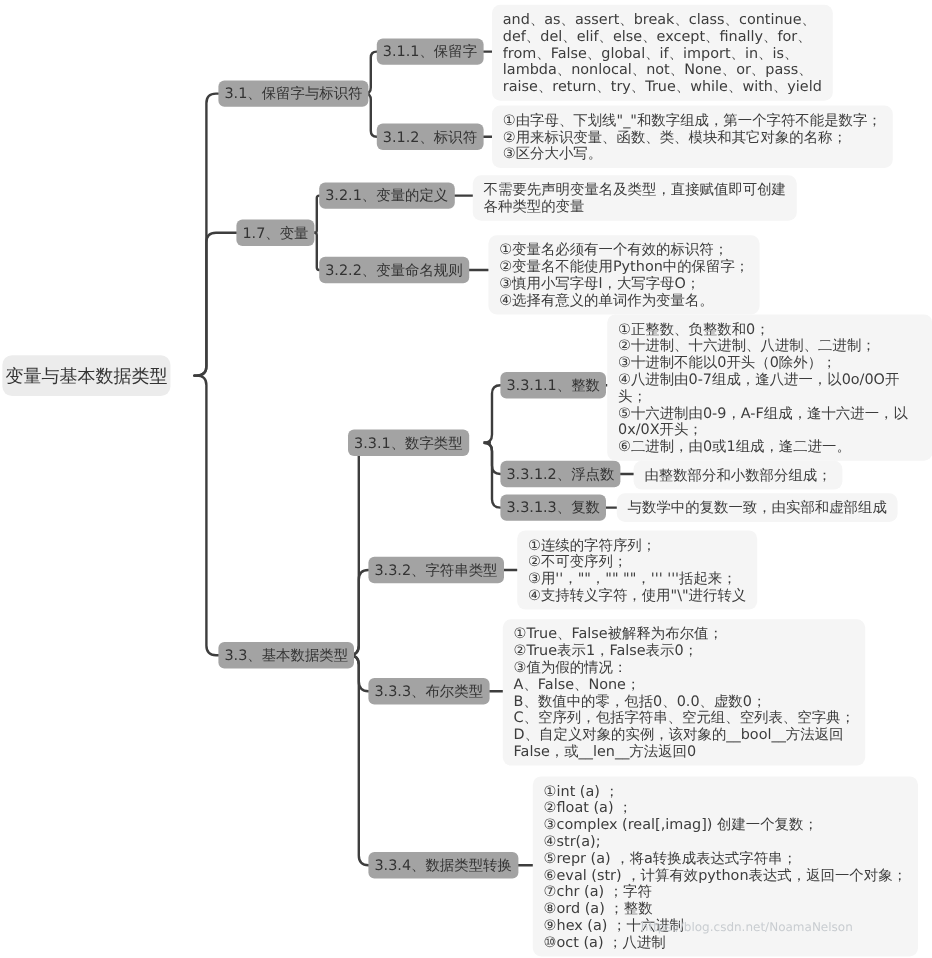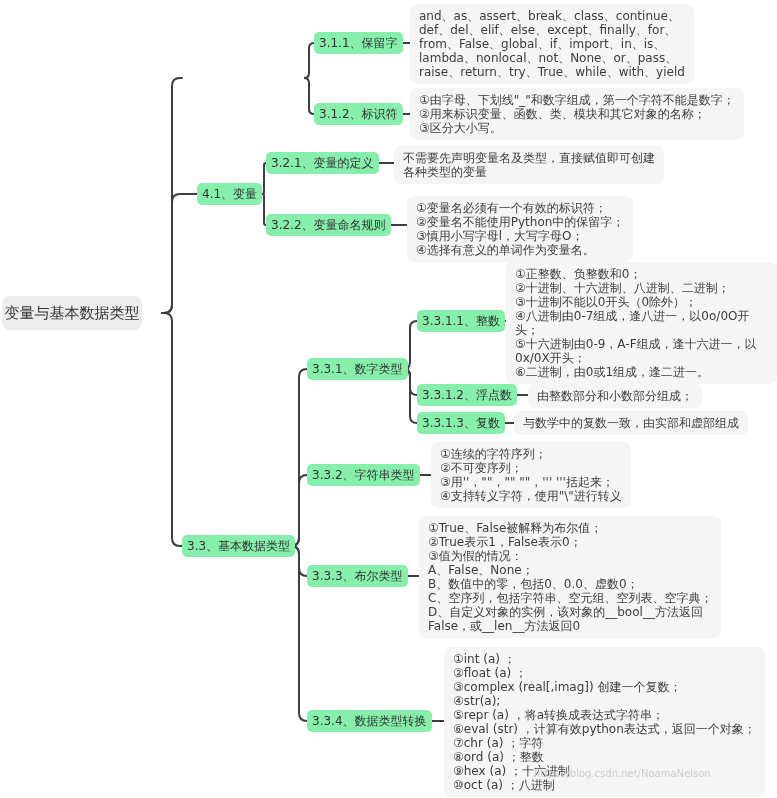--- a/index.html
+++ b/index.html
@@ -19,21 +19,21 @@
   }
   .root{
     width:140px;height:34px;
     line-height:34px;text-align:center;
     background:#ececec;border-radius:8px;
     font-size:15px;
   }
   .label{
     font-size:12px;line-height:18px;
     padding:2px 5px;
-    background:#86efac;border-radius:5px;
+    background:#a3a3a3;border-radius:5px;
   }
   .box{
     position:absolute;
     font-size:12px;line-height:14px;
     padding:5px 9px;
     background:#f5f5f5;border-radius:7px;
     color:#3c3c3c;
     white-space:pre-line;
     box-sizing:border-box;
   }
@@ -72,21 +72,22 @@
       <path d="M 505 321 L 509 321" fill="none" stroke="#3d3d3d" stroke-width="2" stroke-linecap="round"></path>
       <path d="M 517 395 L 528 395" fill="none" stroke="#3d3d3d" stroke-width="2" stroke-linecap="round"></path>
       <path d="M 505 423 L 514 423" fill="none" stroke="#3d3d3d" stroke-width="2" stroke-linecap="round"></path>
       <path d="M 420 475 L 431 475" fill="none" stroke="#3d3d3d" stroke-width="2" stroke-linecap="round"></path>
       <path d="M 408 576 L 419 576" fill="none" stroke="#3d3d3d" stroke-width="2" stroke-linecap="round"></path>
       <path d="M 432 721 L 444 721" fill="none" stroke="#3d3d3d" stroke-width="2" stroke-linecap="round"></path>
     </svg>
 
   <div class="node root" id="root" style="left:2px;top:296px">变量与基本数据类型</div>
 
-  <div class="node label" id="n32" style="left:197px;top:183px">4.1、变量</div>
+  <div class="node label" id="n31" style="left:182px;top:67px">3.1、保留字与标识符</div>
+  <div class="node label" id="n32" style="left:197px;top:183px">1.7、变量</div>
   <div class="node label" id="n33" style="left:182px;top:535px">3.3、基本数据类型</div>
 
   <div class="node label" id="n311" style="left:314px;top:32px">3.1.1、保留字</div>
   <div class="node label" id="n312" style="left:314px;top:103px">3.1.2、标识符</div>
   <div class="box" id="b311" style="left:410px;top:4px">and、as、assert、break、class、continue、
 def、del、elif、else、except、finally、for、
 from、False、global、if、import、in、is、
 lambda、nonlocal、not、None、or、pass、
 raise、return、try、True、while、with、yield</div>
   <div class="box" id="b312" style="left:410px;top:88px">①由字母、下划线"_"和数字组成，第一个字符不能是数字；
@@ -95,21 +96,21 @@
 
   <div class="node label" id="n321" style="left:266px;top:152px">3.2.1、变量的定义</div>
   <div class="node label" id="n322" style="left:266px;top:214px">3.2.2、变量命名规则</div>
   <div class="box" id="b321" style="left:394px;top:146px">不需要先声明变量名及类型，直接赋值即可创建
 各种类型的变量</div>
   <div class="box" id="b322" style="left:407px;top:196px">①变量名必须有一个有效的标识符；
 ②变量名不能使用Python中的保留字；
 ③慎用小写字母l，大写字母O；
 ④选择有意义的单词作为变量名。</div>
 
-  <div class="node label" id="n331" style="left:307px;top:358px">3.3.1、数字类型</div>
+  <div class="node label" id="n331" style="left:290px;top:358px">3.3.1、数字类型</div>
   <div class="node label" id="n332" style="left:307px;top:464px">3.3.2、字符串类型</div>
   <div class="node label" id="n333" style="left:307px;top:565px">3.3.3、布尔类型</div>
   <div class="node label" id="n334" style="left:307px;top:710px">3.3.4、数据类型转换</div>
 
   <div class="node label" id="n3311" style="left:417px;top:310px">3.3.1.1、整数</div>
   <div class="node label" id="n3312" style="left:417px;top:384px">3.3.1.2、浮点数</div>
   <div class="node label" id="n3313" style="left:417px;top:412px">3.3.1.3、复数</div>
   <div class="box" id="b3311" style="left:506px;top:262px">①正整数、负整数和0；
 ②十进制、十六进制、八进制、二进制；
 ③十进制不能以0开头（0除外）；

